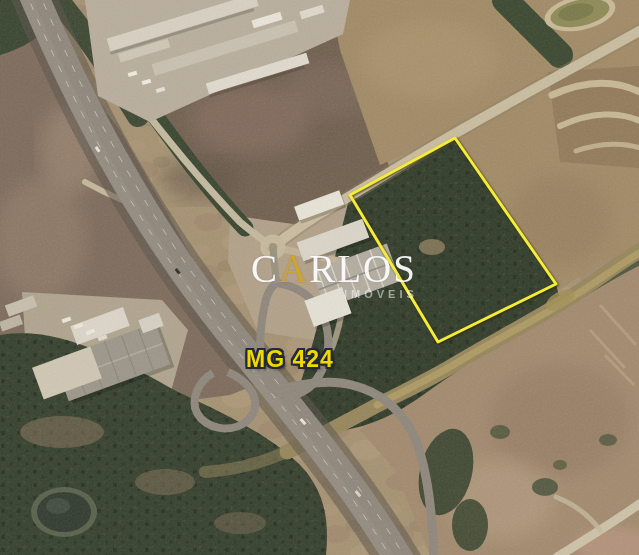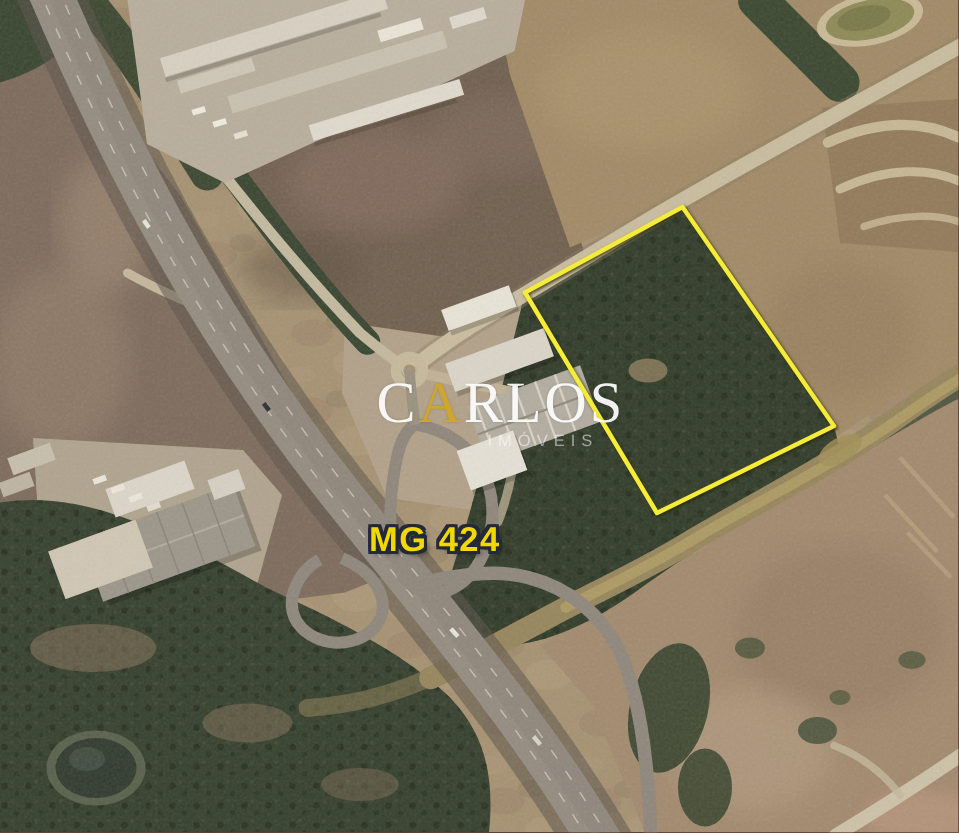--- a/index.html
+++ b/index.html
@@ -1,33 +1,33 @@
 <!DOCTYPE html>
 <html><head>
 <meta charset="utf-8">
 <style>
   html,body{margin:0;padding:0;background:#222;}
   #stage{
     position:relative;width:639px;height:555px;overflow:hidden;
-    background:#7f1d1d;font-family:"Liberation Sans",sans-serif;
+    background:#4c1d95;font-family:"Liberation Sans",sans-serif;
     user-select:none;
   }
   #stage svg{position:absolute;left:0;top:0;display:block;}
   
   .watermark{
     position:absolute;left:251px;top:249px;
     font-family:"Liberation Serif","DejaVu Serif",serif;
     font-size:39px;line-height:1;letter-spacing:2px;
     color:rgba(255,255,255,0.93);white-space:nowrap;
     text-shadow:0 0 2px rgba(0,0,0,0.15);
   }
   .watermark .accent{color:#d0a52d;}
   .watermark-sub{
-    position:absolute;left:325px;top:288px;
-    font-size:11px;letter-spacing:4px;font-weight:normal;
+    position:absolute;left:344px;top:288px;
+    font-size:11px;letter-spacing:4px;font-weight:bold;
     color:rgba(255,255,255,0.52);white-space:nowrap;
   }
   .road-label{
     position:absolute;left:246px;top:346px;
     font-size:23px;font-weight:800;letter-spacing:1px;
     color:#f0d800;white-space:nowrap;
     text-shadow:
       -2px -2px 0 #23283a, 2px -2px 0 #23283a,
       -2px  2px 0 #23283a, 2px  2px 0 #23283a,
       -2px  0   0 #23283a, 2px  0   0 #23283a,

